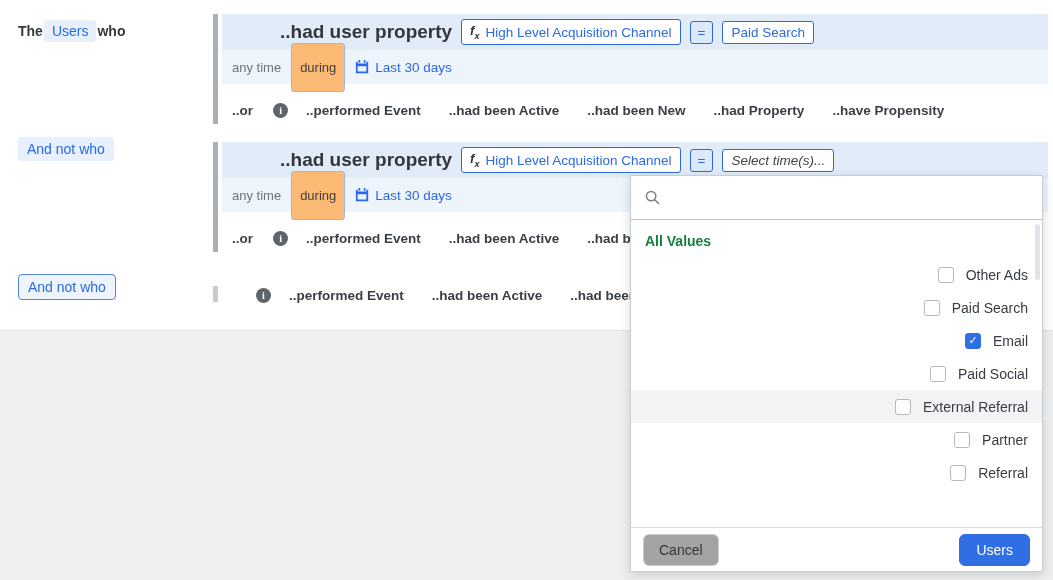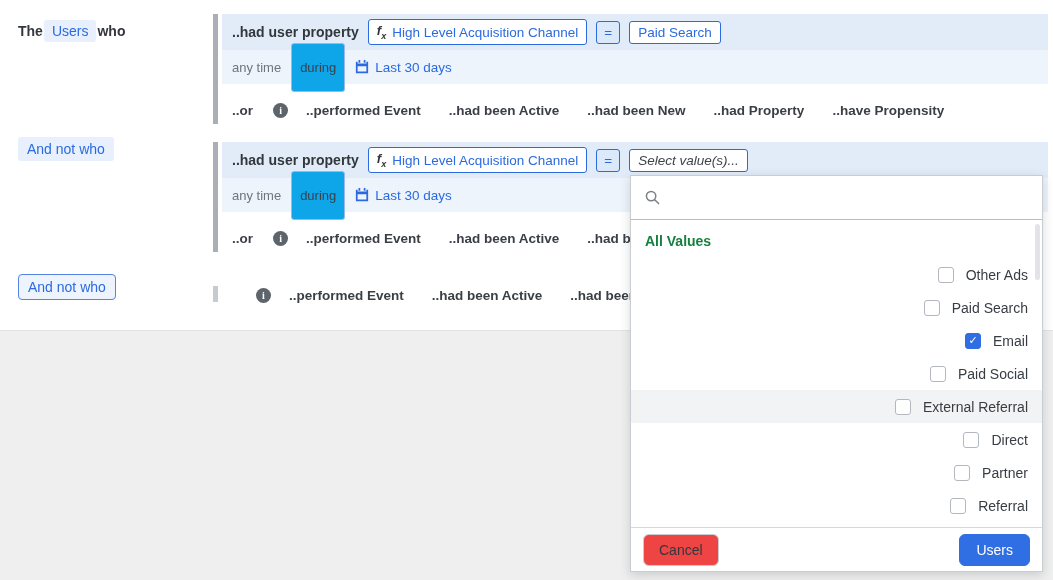--- a/index.html
+++ b/index.html
@@ -26,29 +26,29 @@
   .notwho{position:absolute;left:18px;font-size:14px;color:var(--accent);background:var(--chip-bg);padding:4px 9px;border-radius:3px;cursor:pointer;}
   .notwho.first{top:137px;}
   .notwho.second{top:274px;border:1px solid #5583e2;border-radius:4px;background:#eef4fd;}
 
   
   .group{position:absolute;left:213px;width:835px;display:flex;gap:4px;}
   .group .bar{width:5px;background:var(--bar);flex:none;}
   .g-content{flex:1;min-width:0;}
   .row{display:flex;align-items:center;}
   .row-cond{background:var(--cond-row-bg);height:36px;padding:0 10px;gap:9px;}
-  .cond-label{font-size:14px;font-weight:bold;color:var(--dark);}
+  .cond-label{font-size:19px;font-weight:bold;color:var(--dark);margin-left:48px;}
   .btn{display:inline-flex;align-items:center;gap:6px;background:#fff;border:1px solid var(--accent);border-radius:3px;padding:3px 8px;font-size:13.5px;color:var(--accent);cursor:pointer;font-family:inherit;}
   .btn .fx{color:var(--dark);font-style:italic;font-weight:bold;font-size:13px;letter-spacing:0;}
   .btn .fx sub{font-size:9px;font-style:italic;}
   .btn.op{background:#dce9fa;padding:3px 7px;}
   .btn.placeholder{color:#3f444b;font-style:italic;}
   .row-time{background:var(--time-row-bg);height:34px;padding:0 10px;gap:10px;}
   .time-prefix{font-size:13px;color:var(--gray-text);}
-  .btn-during{background:#0ea5e9;border:1px solid #9cb8e6;border-radius:3px;padding:16px 8px;font-size:13px;color:#3c4147;cursor:pointer;font-family:inherit;}
+  .btn-during{background:#fdba74;border:1px solid #9cb8e6;border-radius:3px;padding:16px 8px;font-size:13px;color:#3c4147;cursor:pointer;font-family:inherit;}
   .daterange{display:inline-flex;align-items:center;gap:6px;color:var(--accent);font-size:13.5px;cursor:pointer;background:none;border:none;font-family:inherit;}
   .row-options{margin-top:12px;height:28px;padding:0 10px;gap:28px;}
   .opt{font-size:13.5px;font-weight:bold;color:#3a3f45;cursor:pointer;white-space:nowrap;}
   .or-opt{margin-right:-8px;}
   .info-icon{width:15px;height:15px;border-radius:50%;background:#5d646b;color:#fff;font-size:10px;font-weight:bold;display:inline-flex;align-items:center;justify-content:center;font-family:"Liberation Serif",serif;flex:none;cursor:pointer;margin-right:-10px;}
   .g1{top:14px;}
   .g2{top:142px;}
   .g3{top:281px;}
   .g3 .bar{height:16px;margin-top:5px;background:var(--bar-light);}
   .g3 .row-options{margin-top:0;padding-left:34px;}
@@ -60,21 +60,21 @@
   .search-input::placeholder{color:#7d838a;font-style:italic;}
   .list{flex:1;overflow:hidden;position:relative;}
   .list-header{font-size:14px;font-weight:bold;color:#15803d;padding:13px 14px 9px 14px;}
   .ditem{height:33px;display:flex;align-items:center;gap:12px;padding:0 14px;cursor:pointer;justify-content:flex-end;}
   .ditem.hover{background:#f2f3f4;}
   .cb{width:16px;height:16px;border:1px solid #b3b8bf;border-radius:3px;background:#fff;flex:none;display:flex;align-items:center;justify-content:center;}
   .cb.checked{background:var(--apply-bg);border-color:var(--apply-bg);color:#fff;font-size:11px;font-weight:bold;}
   .ditem .lbl{font-size:14px;color:#383d44;}
   .scroll-thumb{position:absolute;right:2px;top:4px;width:5px;height:56px;border-radius:3px;background:#e2e4e7;}
   .foot{flex:none;height:44px;border-top:1px solid #d6d9dc;display:flex;align-items:center;justify-content:space-between;padding:0 12px;}
-  .btn-cancel{background:#ef4444;border:1px solid var(--border-gray);border-radius:6px;padding:7px 15px;font-size:14px;color:#33373c;cursor:pointer;font-family:inherit;}
+  .btn-cancel{background:#a3a3a3;border:1px solid var(--border-gray);border-radius:6px;padding:7px 15px;font-size:14px;color:#33373c;cursor:pointer;font-family:inherit;}
   .btn-apply{background:var(--apply-bg);border:1px solid var(--apply-bg);border-radius:6px;padding:7px 16px;font-size:14px;color:#fff;cursor:pointer;font-family:inherit;}
 </style>
 </head>
 <body>
 
 <div class="stage">
   <div class="card">
 
     <div class="subject">
       <span>The</span>
@@ -122,21 +122,21 @@
     <div class="group g2">
       <div class="bar"></div>
       <div class="g-content">
         <div class="row row-cond">
           <span class="cond-label">..had user property</span>
           <button class="btn">
             <span class="fx"><i>f</i><sub>x</sub></span>
             <span>High Level Acquisition Channel</span>
           </button>
           <button class="btn op">=</button>
-          <button class="btn placeholder">Select value(s)...</button>
+          <button class="btn placeholder">Select time(s)...</button>
         </div>
         <div class="row row-time">
           <span class="time-prefix">any time</span>
           <button class="btn-during">during</button>
           <button class="daterange">
             <svg width="14" height="14" viewBox="0 0 16 16">
                 <path fill="#2b6ae0" d="M4 0h2v3H4zM10 0h2v3h-2zM1 2h2v2h10V2h2v13H1V2zm2 5v6h10V7H3z"></path>
               </svg>
             <span>Last 30 days</span>
           </button>
@@ -193,24 +193,20 @@
           <div class="ditem">
             <span class="cb"></span>
             <span class="lbl">Paid Social</span>
           </div>
           <div class="ditem hover">
             <span class="cb"></span>
             <span class="lbl">External Referral</span>
           </div>
           <div class="ditem">
             <span class="cb"></span>
-            <span class="lbl">Direct</span>
-          </div>
-          <div class="ditem">
-            <span class="cb"></span>
             <span class="lbl">Partner</span>
           </div>
           <div class="ditem">
             <span class="cb"></span>
             <span class="lbl">Referral</span>
           </div>
           <div class="ditem"></div>
         </div>
       <div class="scroll-thumb"></div>
     </div>

